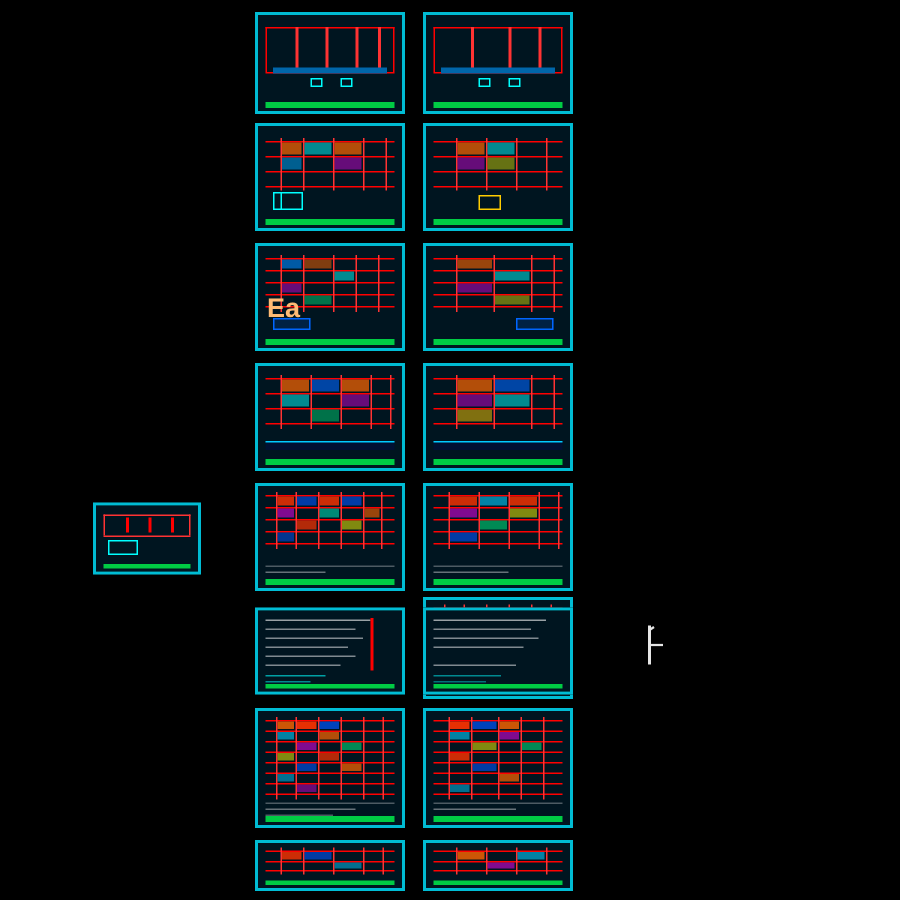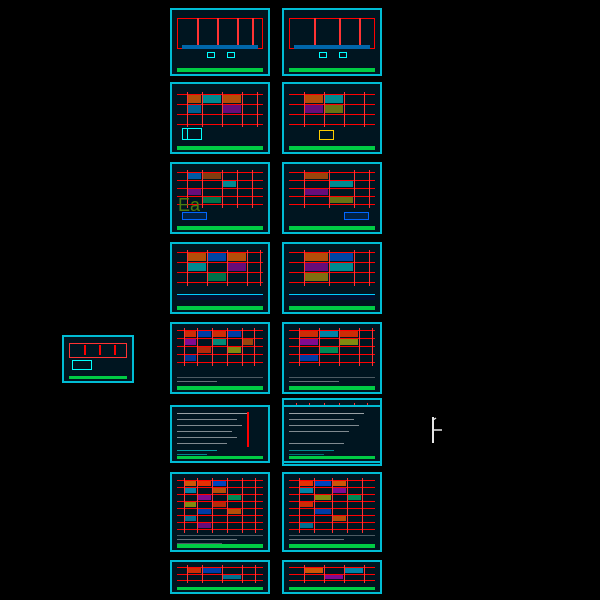--- a/index.html
+++ b/index.html
@@ -115,21 +115,21 @@
       <div style="position:absolute;top:11px;left:41px;width:18px;height:8px;background:#00ffff;opacity:0.5;"></div>
       <div style="position:absolute;top:21px;left:21px;width:18px;height:8px;background:#ff00ff;opacity:0.4;"></div>
       <div style="position:absolute;top:21px;left:41px;width:18px;height:8px;background:#ffff00;opacity:0.4;"></div>
 
       <div style="position:absolute;bottom:12px;left:35px;width:15px;height:10px;border:1px solid #ffcc00;"></div>
       <div style="position:absolute;bottom:2px;left:5px;right:5px;height:4px;background:#00cc44;"></div>
     </div>
   </div>
 
   <div style="position:absolute;top:195px;left:178px;z-index:10;">
-    <span style="color:#4d7c0f;font-size:18px;font-family:Arial,sans-serif;font-weight:normal;">Ea</span>
+    <span style="color:#fdba74;font-size:18px;font-family:Arial,sans-serif;font-weight:bold;">Ea</span>
   </div>
 
   <div class="blueprint-card" style="top:162px; left:170px; width:100px; height:72px;">
     <div class="inner">
       <div style="position:absolute;top:8px;left:5px;right:5px;height:1px;background:#ff0000;"></div>
       <div style="position:absolute;top:16px;left:5px;right:5px;height:1px;background:#ff0000;"></div>
       <div style="position:absolute;top:24px;left:5px;right:5px;height:1px;background:#ff0000;"></div>
       <div style="position:absolute;top:32px;left:5px;right:5px;height:1px;background:#ff0000;"></div>
       <div style="position:absolute;top:40px;left:5px;right:5px;height:1px;background:#ff0000;"></div>
       <div style="position:absolute;top:6px;left:15px;width:1px;height:38px;background:#ff3333;"></div>

